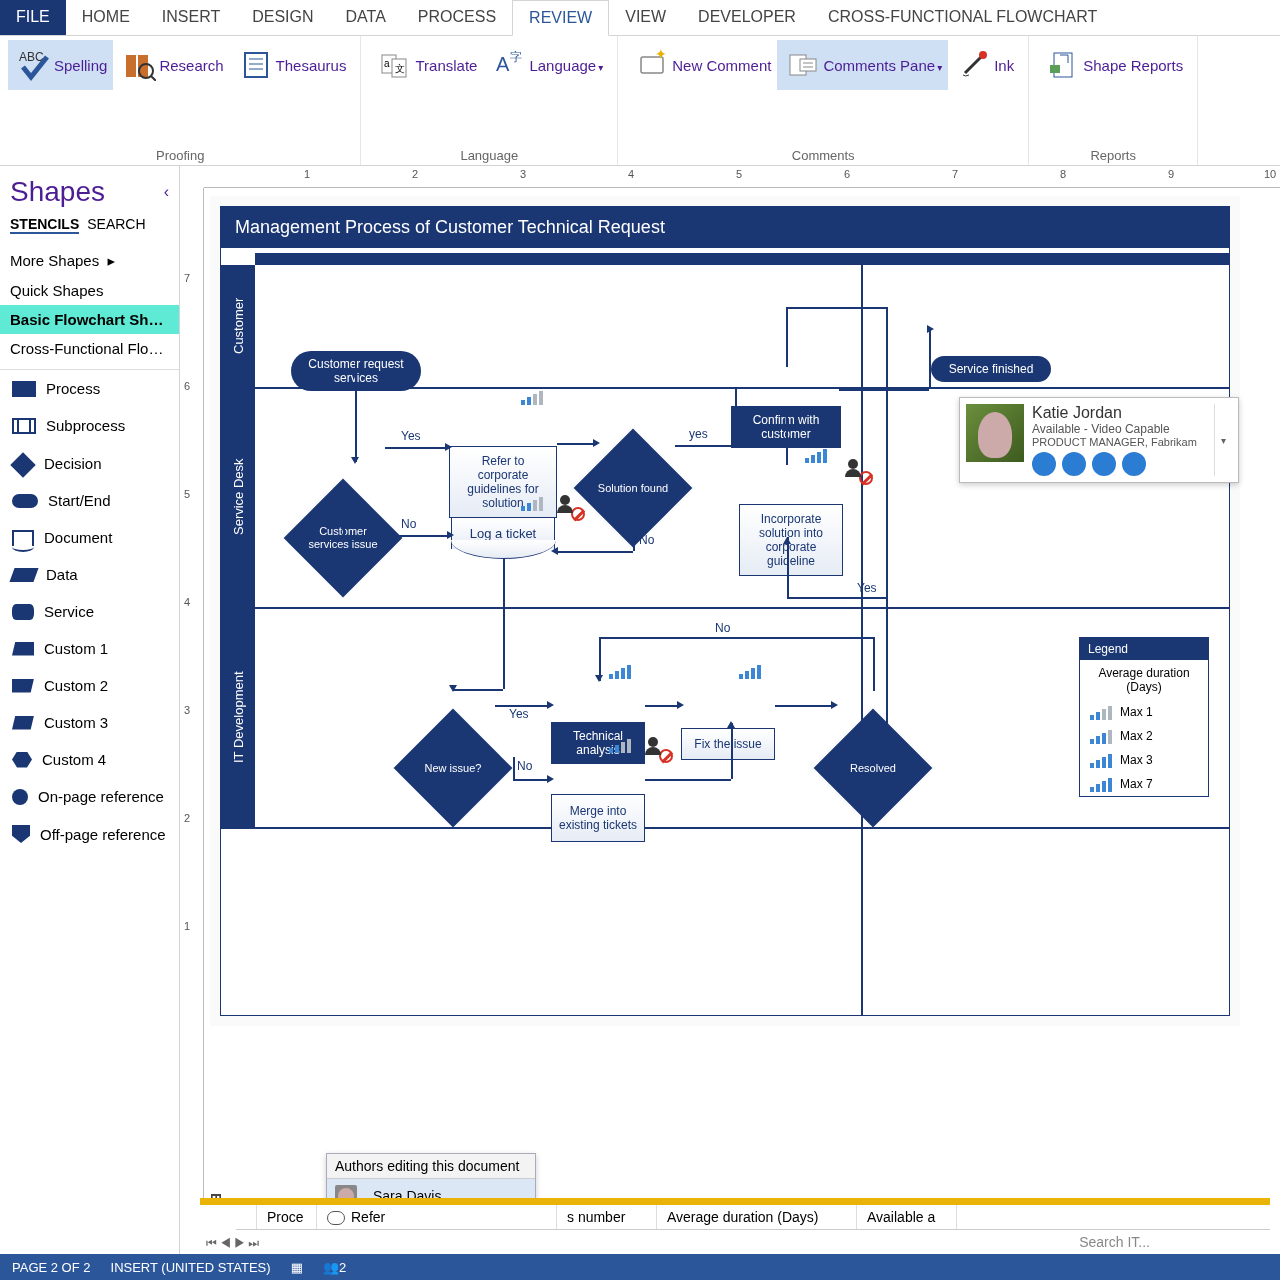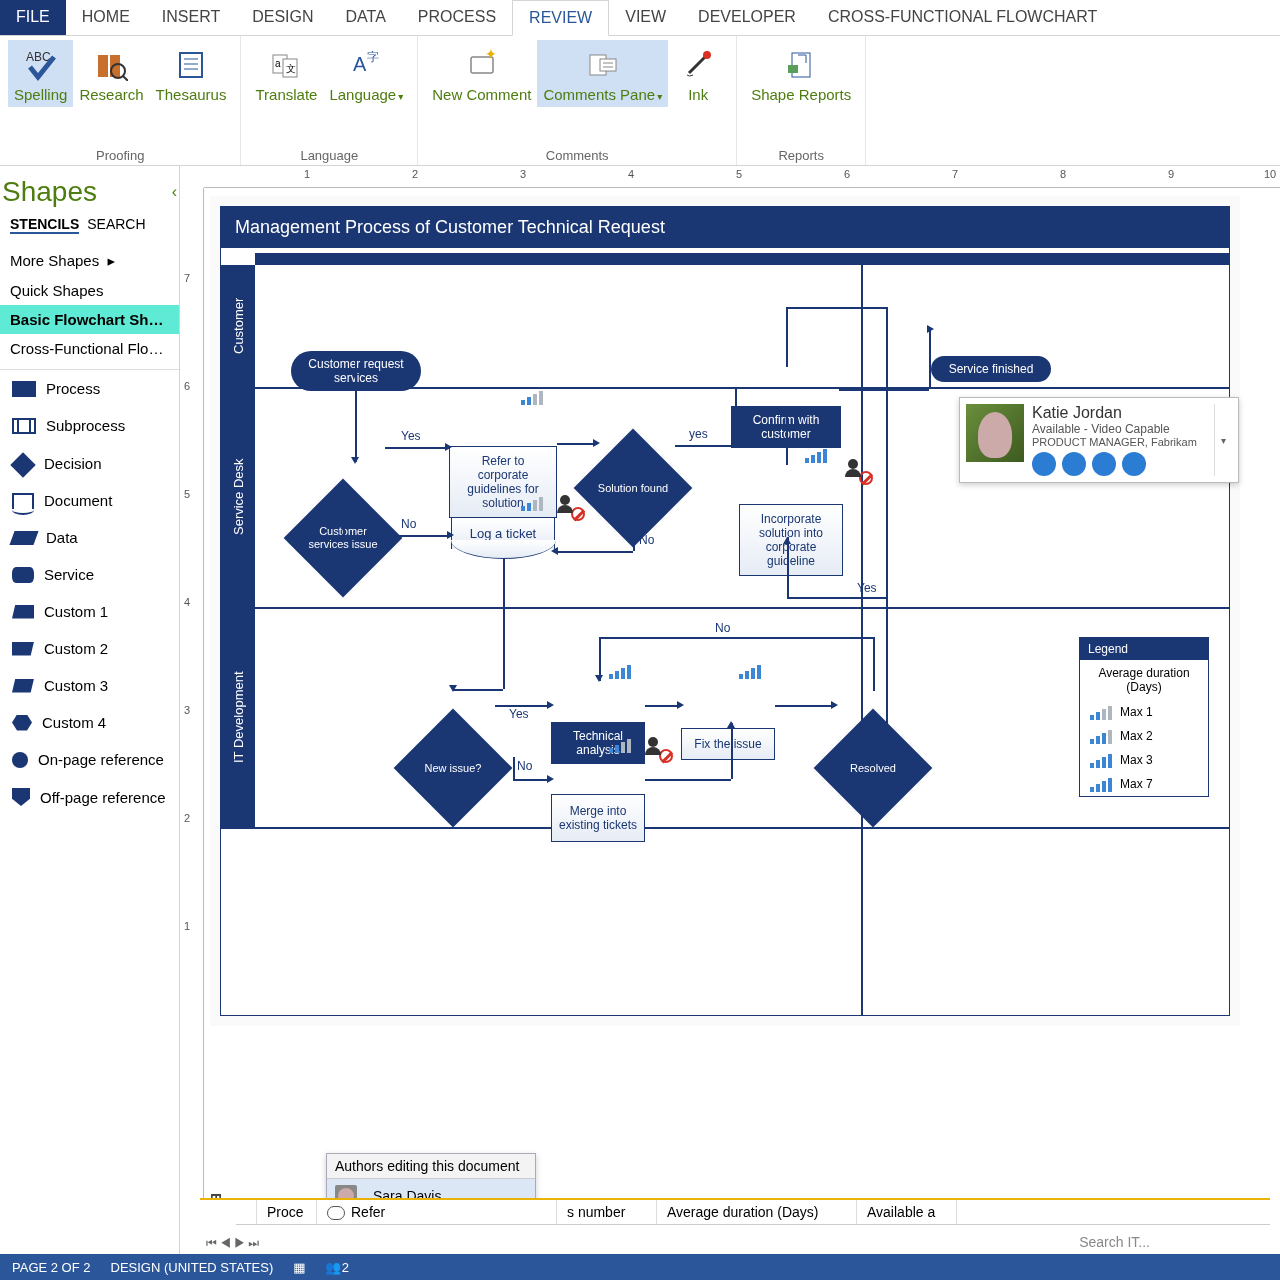--- a/index.html
+++ b/index.html
@@ -9,29 +9,29 @@
 .tabs { display:flex; align-items:stretch; height:36px; border-bottom:1px solid #d4d4d4; font-size:16px; }
 .tab { padding:8px 16px; cursor:pointer; color:#444; }
 .tab.file { background:#1a3673; color:#fff; }
 .tab.active { color:#2b579a; border:1px solid #d4d4d4; border-bottom:1px solid #fff; margin-bottom:-1px; background:#fff; }
 
 
 .ribbon { display:flex; height:130px; border-bottom:1px solid #d4d4d4; background:#fff; }
 .group { display:flex; flex-direction:column; align-items:center; padding:4px 8px 2px; border-right:1px solid #e6e6e6; }
 .group-items { display:flex; flex:1; align-items:flex-start; }
 .group-label { font-size:13px; color:#666; margin-top:2px; }
-.rbtn { display:flex; flex-direction:column; align-items:center; justify-content:flex-start; padding:4px 6px; cursor:pointer; font-size:15px; color:#4d7c0f; min-width:60px; }
+.rbtn { display:flex; flex-direction:row; align-items:center; justify-content:flex-start; padding:4px 6px; cursor:pointer; font-size:15px; color:#4c1d95; min-width:60px; }
 .rbtn .ico { width:40px; height:40px; display:flex; align-items:center; justify-content:center; margin-bottom:2px; }
 .rbtn.sel { background:#cfe0f4; }
 .drop::after { content:"▾"; font-size:10px; margin-left:2px; }
 
 
 .main { display:flex; height:calc(100% - 36px - 130px - 26px); }
 .sidebar { width:180px; border-right:1px solid #d4d4d4; padding:6px 0; font-size:15px; }
-.sidebar h2 { color:#4d7c0f; font-weight:300; font-size:28px; padding:4px 2px; display:flex; justify-content:space-between; align-items:center; }
+.sidebar h2 { color:#4c1d95; font-weight:300; font-size:28px; padding:4px 10px; display:flex; justify-content:space-between; align-items:center; }
 .side-tabs { display:flex; gap:8px; padding:4px 10px; font-size:14px; }
 .side-tabs .act { font-weight:700; border-bottom:2px solid #2b579a; }
 .side-list { margin-top:8px; }
 .side-item { padding:6px 10px; cursor:pointer; white-space:nowrap; overflow:hidden; text-overflow:ellipsis; }
 .side-item.sel { background:#5eead4; font-weight:700; }
 .shape-row { display:flex; align-items:center; gap:10px; padding:10px 12px; cursor:pointer; }
 .shape-ico { width:22px; height:18px; }
 
 .canvas-wrap { flex:1; position:relative; overflow:hidden; background:#fff; }
 .ruler-h { position:absolute; top:0; left:24px; right:0; height:22px; border-bottom:1px solid #bbb; background:#fff; font-size:11px; color:#555; }
@@ -99,21 +99,21 @@
 
 
 .authors { position:absolute; bottom:32px; left:326px; width:210px; background:#fff; border:1px solid #aab; box-shadow:0 2px 6px rgba(0,0,0,.2); font-size:14px; }
 .authors-hd { background:#f3f3f3; padding:4px 8px; border-bottom:1px solid #ccc; }
 .auth-row { display:flex; align-items:center; gap:16px; padding:6px 8px; }
 .auth-row.sel { background:#dbe7f5; }
 .mini-av { width:22px; height:22px; background:#888; border-radius:2px; position:relative;}
 .mini-av::after{content:"";position:absolute;inset:3px;background:#caa;border-radius:50%;}
 
 
-.sheet { position:absolute; bottom:26px; left:200px; right:10px; height:56px; border-top:2px solid #eab308; background:#fff; font-size:14px; }
+.sheet { position:absolute; bottom:26px; left:200px; right:10px; height:56px; border-top:7px solid #eab308; background:#fff; font-size:14px; }
 .sheet-hdr { display:flex; border-bottom:1px solid #ccc; }
 .sheet-hdr div { padding:4px 10px; border-right:1px solid #ddd; }
 .sheet-nav { position:absolute; left:6px; bottom:4px; display:flex; gap:10px; font-size:12px; color:#666; align-items:center;}
 .sheet-search { position:absolute; right:120px; bottom:4px; color:#888; }
 .ext { position:absolute; left:208px; bottom:58px; writing-mode:vertical-rl; font-size:14px; font-weight:700; color:#444;}
 .linkico { display:inline-block; width:18px; height:14px; border:1.5px solid #555; border-radius:7px; margin-right:6px; vertical-align:middle;}
 
 
 .status { position:absolute; bottom:0; left:0; right:0; height:26px; background:#2b579a; color:#fff; font-size:13px; display:flex; align-items:center; gap:20px; padding:0 12px;}
 
@@ -287,20 +287,24 @@
         </div>
       <div class="shape-row">
           <div class="shape-ico si-sub"></div>
           <span>Subprocess</span>
         </div>
       <div class="shape-row">
           <div class="shape-ico">
             <div class="si-diam"></div>
           </div>
           <span>Decision</span>
+        </div>
+      <div class="shape-row">
+          <div class="shape-ico si-term"></div>
+          <span>Start/End</span>
         </div>
       <div class="shape-row">
           <div class="shape-ico si-doc"></div>
           <span>Document</span>
         </div>
       <div class="shape-row">
           <div class="shape-ico si-para"></div>
           <span>Data</span>
         </div>
       <div class="shape-row">
@@ -591,16 +595,16 @@
     <div style="width:100px">s number</div>
     <div style="width:200px">Average duration (Days)</div>
     <div style="width:100px">Available a</div>
   </div>
   <div class="sheet-nav">⏮ ◀ ▶ ⏭</div>
   <div class="sheet-search">Search IT...</div>
 </div>
 
 <div class="status">
   <span>PAGE 2 OF 2</span>
-  <span>DESIGN (UNITED STATES)</span>
+  <span>INSERT (UNITED STATES)</span>
   <span>▦</span>
   <span>👥<span>2</span></span>
 </div>
 
 </body></html>

